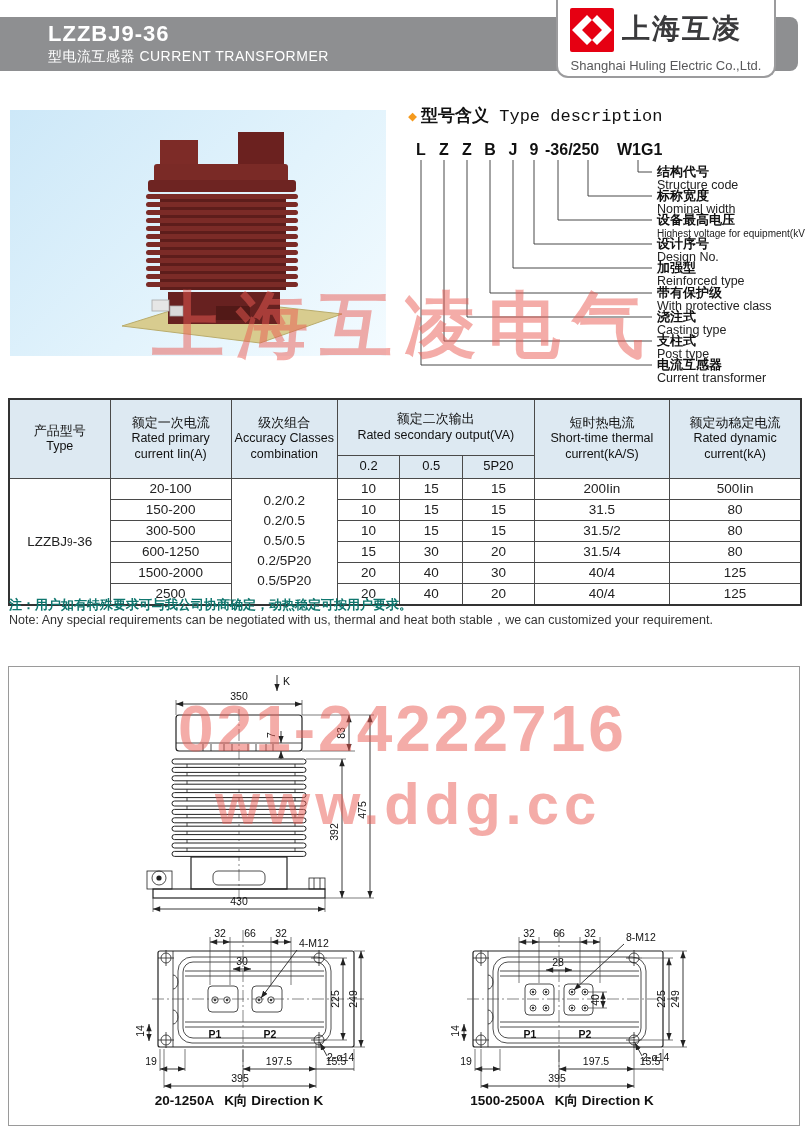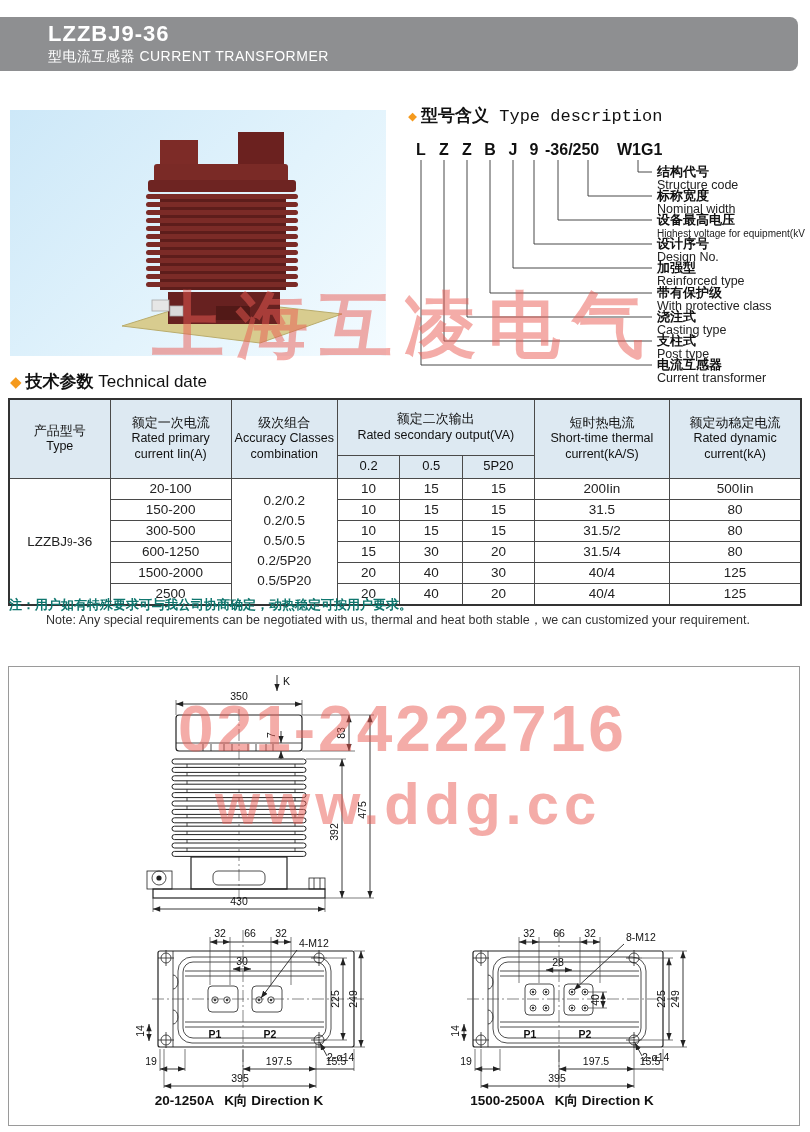--- a/index.html
+++ b/index.html
@@ -29,21 +29,21 @@
   table.spec{border-collapse:collapse;width:100%;table-layout:fixed;border:2px solid #333;padding-left:36px;}
   table.spec th,table.spec td{border:1px solid #4a4a4a;text-align:center;vertical-align:middle;
         font-weight:normal;padding:0 2px;}
   table.spec thead th{background:#dde9f2;font-size:13px;line-height:1.25;}
   table.spec thead .en{font-size:12.5px;}
   table.spec tbody td{font-size:13.5px;height:20px;background:#fff;color:#222;}
   .typeCell{font-size:14px;}
   .typeCell .sub{font-size:10px;}
   .accCell div{line-height:20px;font-size:13.5px;}
   .noteszh{position:absolute;left:9px;top:596px;font-size:13px;font-weight:bold;color:#0f766e;}
-  .notesen{position:absolute;left:9px;top:612px;font-size:12.5px;color:#333;margin-left:37px;}
+  .notesen{position:absolute;left:9px;top:612px;font-size:12.5px;color:#333;}
   
   .frame{position:absolute;left:8px;top:666px;width:792px;height:460px;border:1px solid #9a9a9a;box-sizing:border-box;}
   svg text{font-family:"Liberation Sans",sans-serif;}
   .dm{font-size:10.5px;fill:#111;text-anchor:middle;}
   .dms{font-size:10.5px;fill:#111;text-anchor:start;}
   .cap{font-size:13.5px;font-weight:bold;fill:#111;text-anchor:middle;}
   .codeT{font-size:16px;font-weight:bold;fill:#111;text-anchor:middle;}
   .codeS{font-size:16px;font-weight:bold;fill:#111;text-anchor:start;}
   .lzh{font-size:13px;font-weight:bold;fill:#111;}
   .len{font-size:12.5px;fill:#222;}
@@ -65,20 +65,31 @@
 <body>
 
 <div class="page">
 
   <div class="band">
     <div class="model">LZZBJ9-36</div>
     <div class="subtt">
       <span>型电流互感器</span>
       <span>CURRENT TRANSFORMER</span>
     </div>
+  </div>
+  <div class="logocard">
+    <div class="logobox">
+      <svg width="44" height="44" viewBox="0 0 44 44">
+        <rect x="0" y="0" width="44" height="44" rx="2" fill="#e60012"></rect>
+        <polygon points="17,7 22,12 12,22 22,32 17,37 2,22" fill="#fff"></polygon>
+        <polygon points="27,7 42,22 27,37 22,32 32,22 22,12" fill="#fff"></polygon>
+      </svg>
+    </div>
+    <div class="cnname">上海互凌</div>
+    <div class="enname">Shanghai Huling Electric Co.,Ltd.</div>
   </div>
 
   <div class="photo">
     <svg width="376" height="246" viewBox="0 0 376 246">
       <polygon points="112,216 250,233 332,204 198,189" fill="#d8cc8f" stroke="#b9ac6c" stroke-width="1"></polygon>
       <rect x="158" y="182" width="112" height="32" fill="#672120"></rect>
       <rect x="142" y="190" width="17" height="11" fill="#e6e6e6" stroke="#a9a9a9" stroke-width="0.8"></rect>
       <rect x="160" y="196" width="13" height="10" fill="#d9d9d9" stroke="#a9a9a9" stroke-width="0.8"></rect>
       <rect x="206" y="196" width="34" height="14" fill="#521917"></rect>
       <g>
@@ -147,24 +158,20 @@
       <text class="len" x="252" y="180">With protective class</text>
       <text class="lzh" x="252" y="191">浇注式</text>
       <text class="len" x="252" y="204">Casting type</text>
       <text class="lzh" x="252" y="215">支柱式</text>
       <text class="len" x="252" y="228">Post type</text>
       <text class="lzh" x="252" y="239">电流互感器</text>
       <text class="len" x="252" y="252">Current transformer</text>
     </g>
   </svg>
 
-  <div class="shead" style="left:10px;top:370px;">
-    <span class="diam">◆</span><span class="zh">技术参数</span>
-    <span>Technical date</span>
-  </div>
 
   <div class="tblwrap">
     <table class="spec">
       <colgroup>
         <col style="width:100px">
           <col style="width:120px">
           <col style="width:105px">
         <col style="width:62px">
           <col style="width:62px">
           <col style="width:71px">

